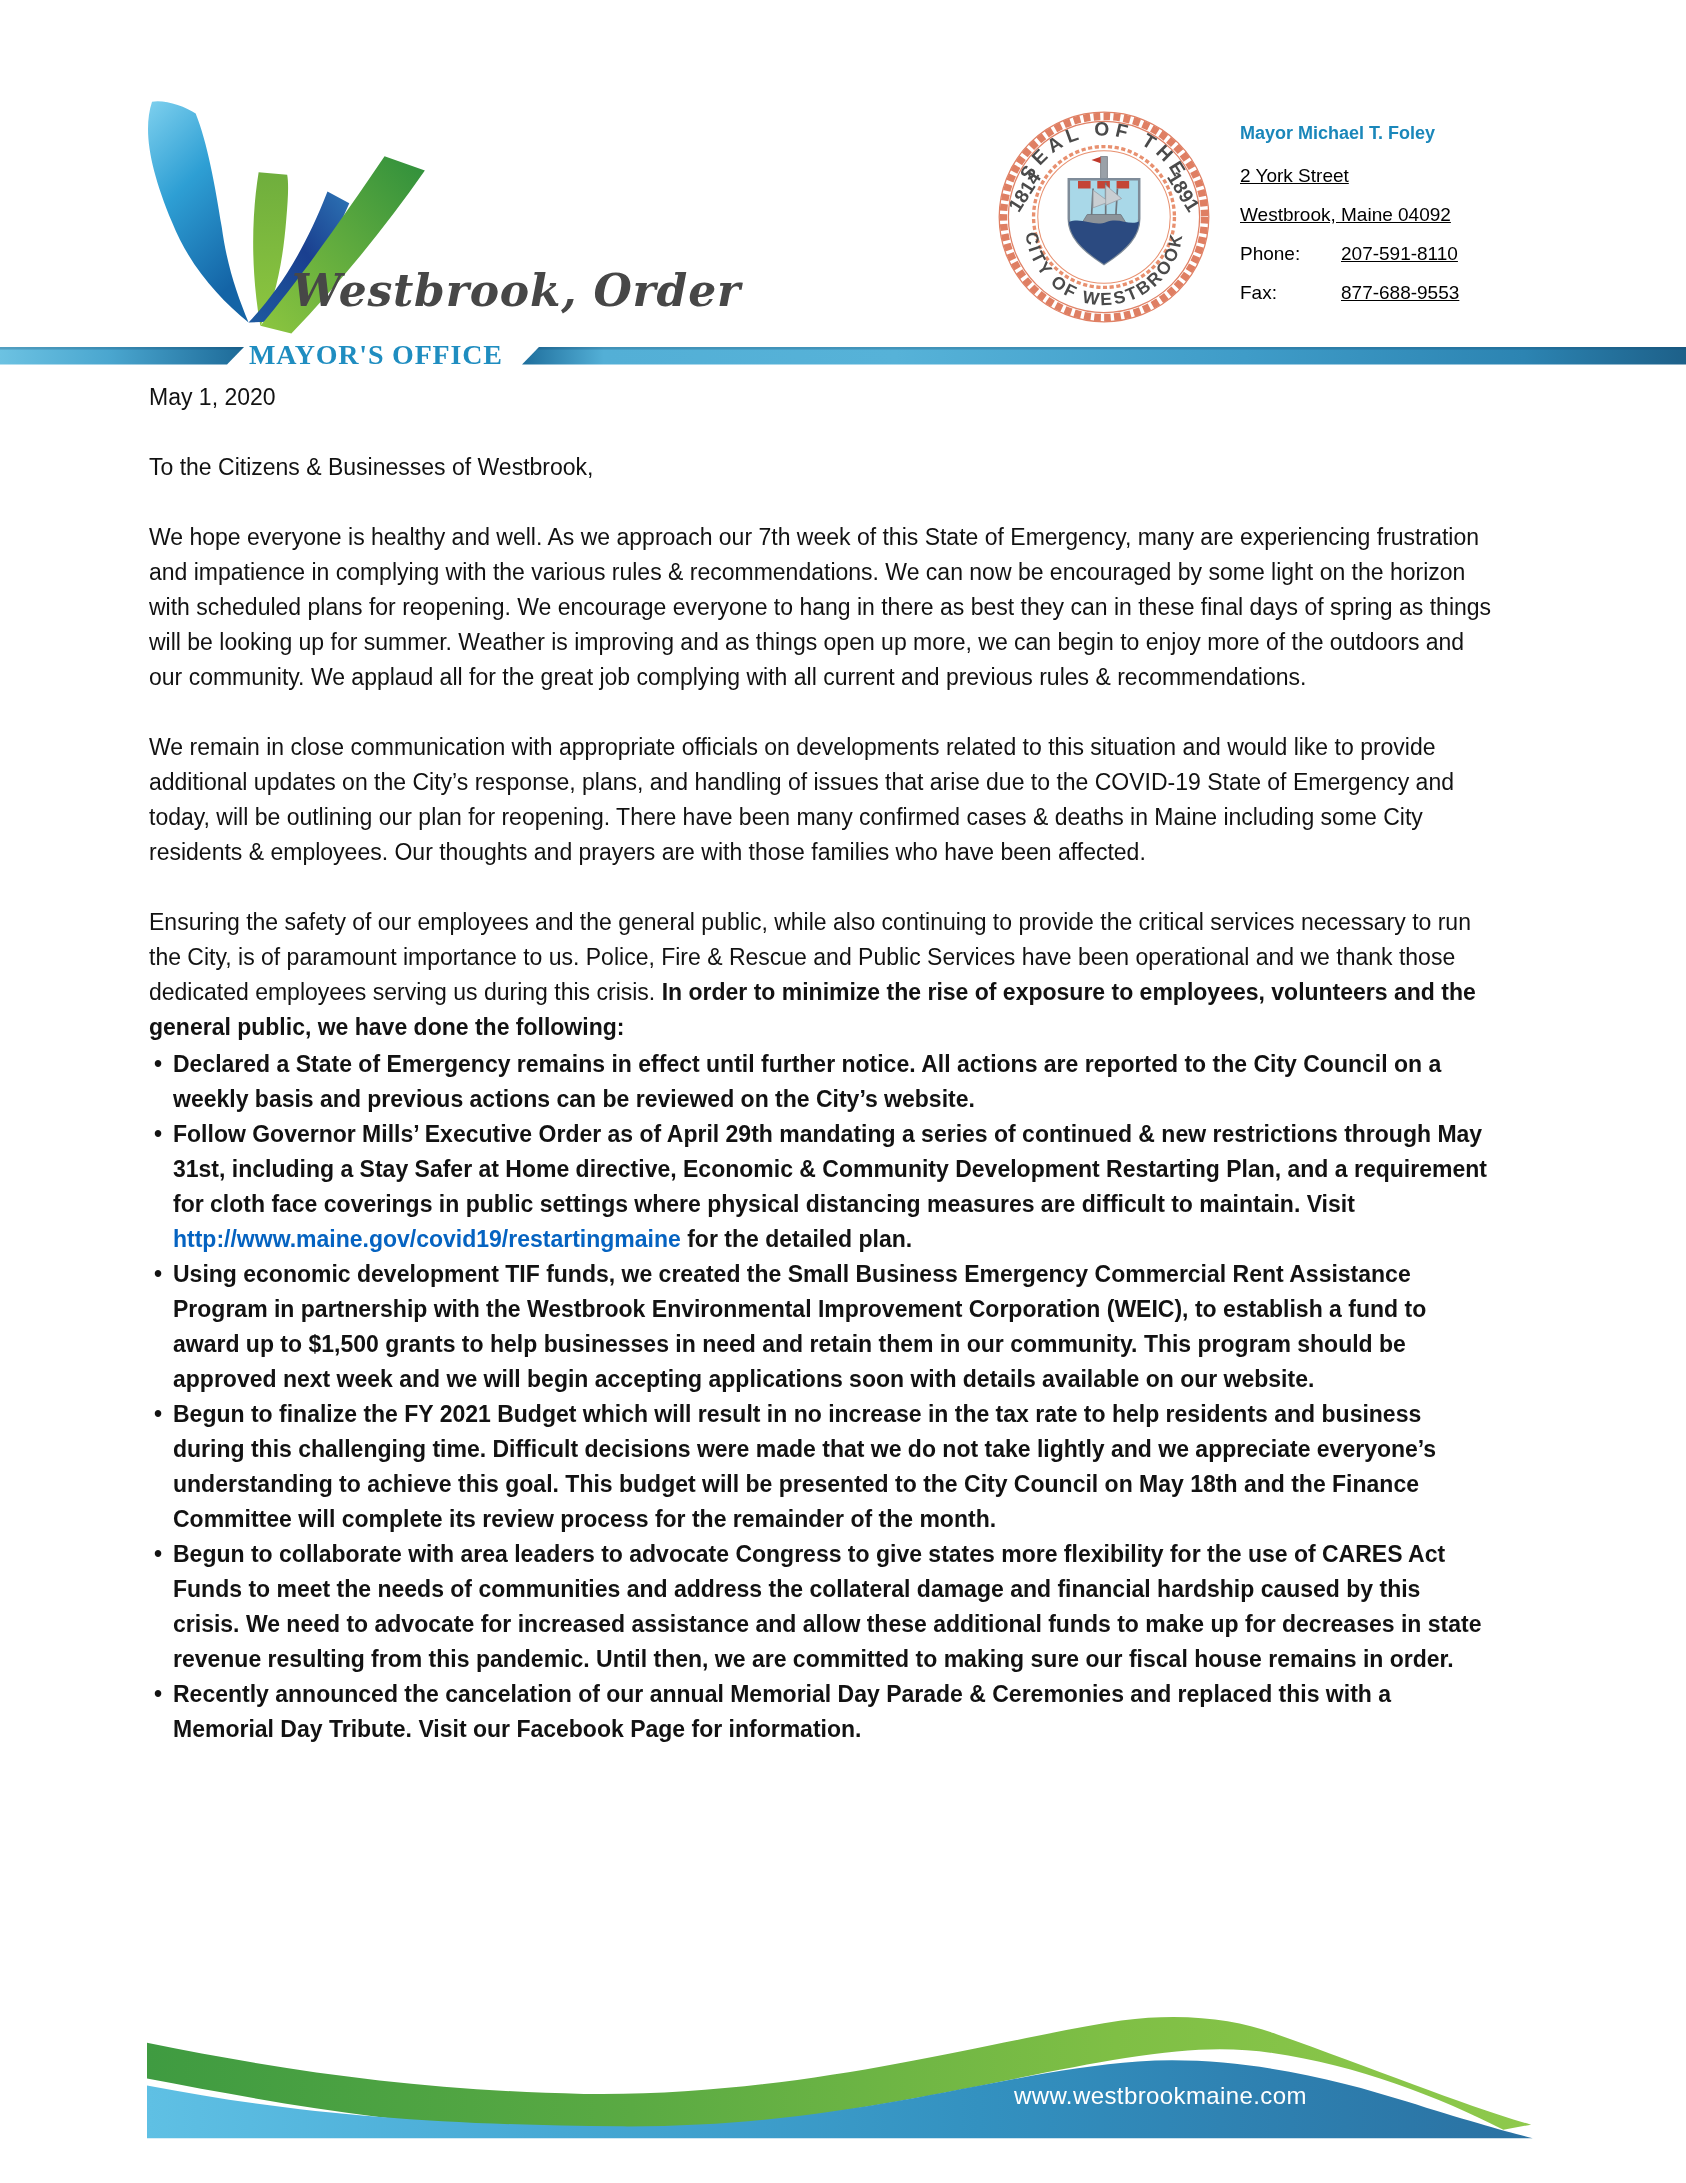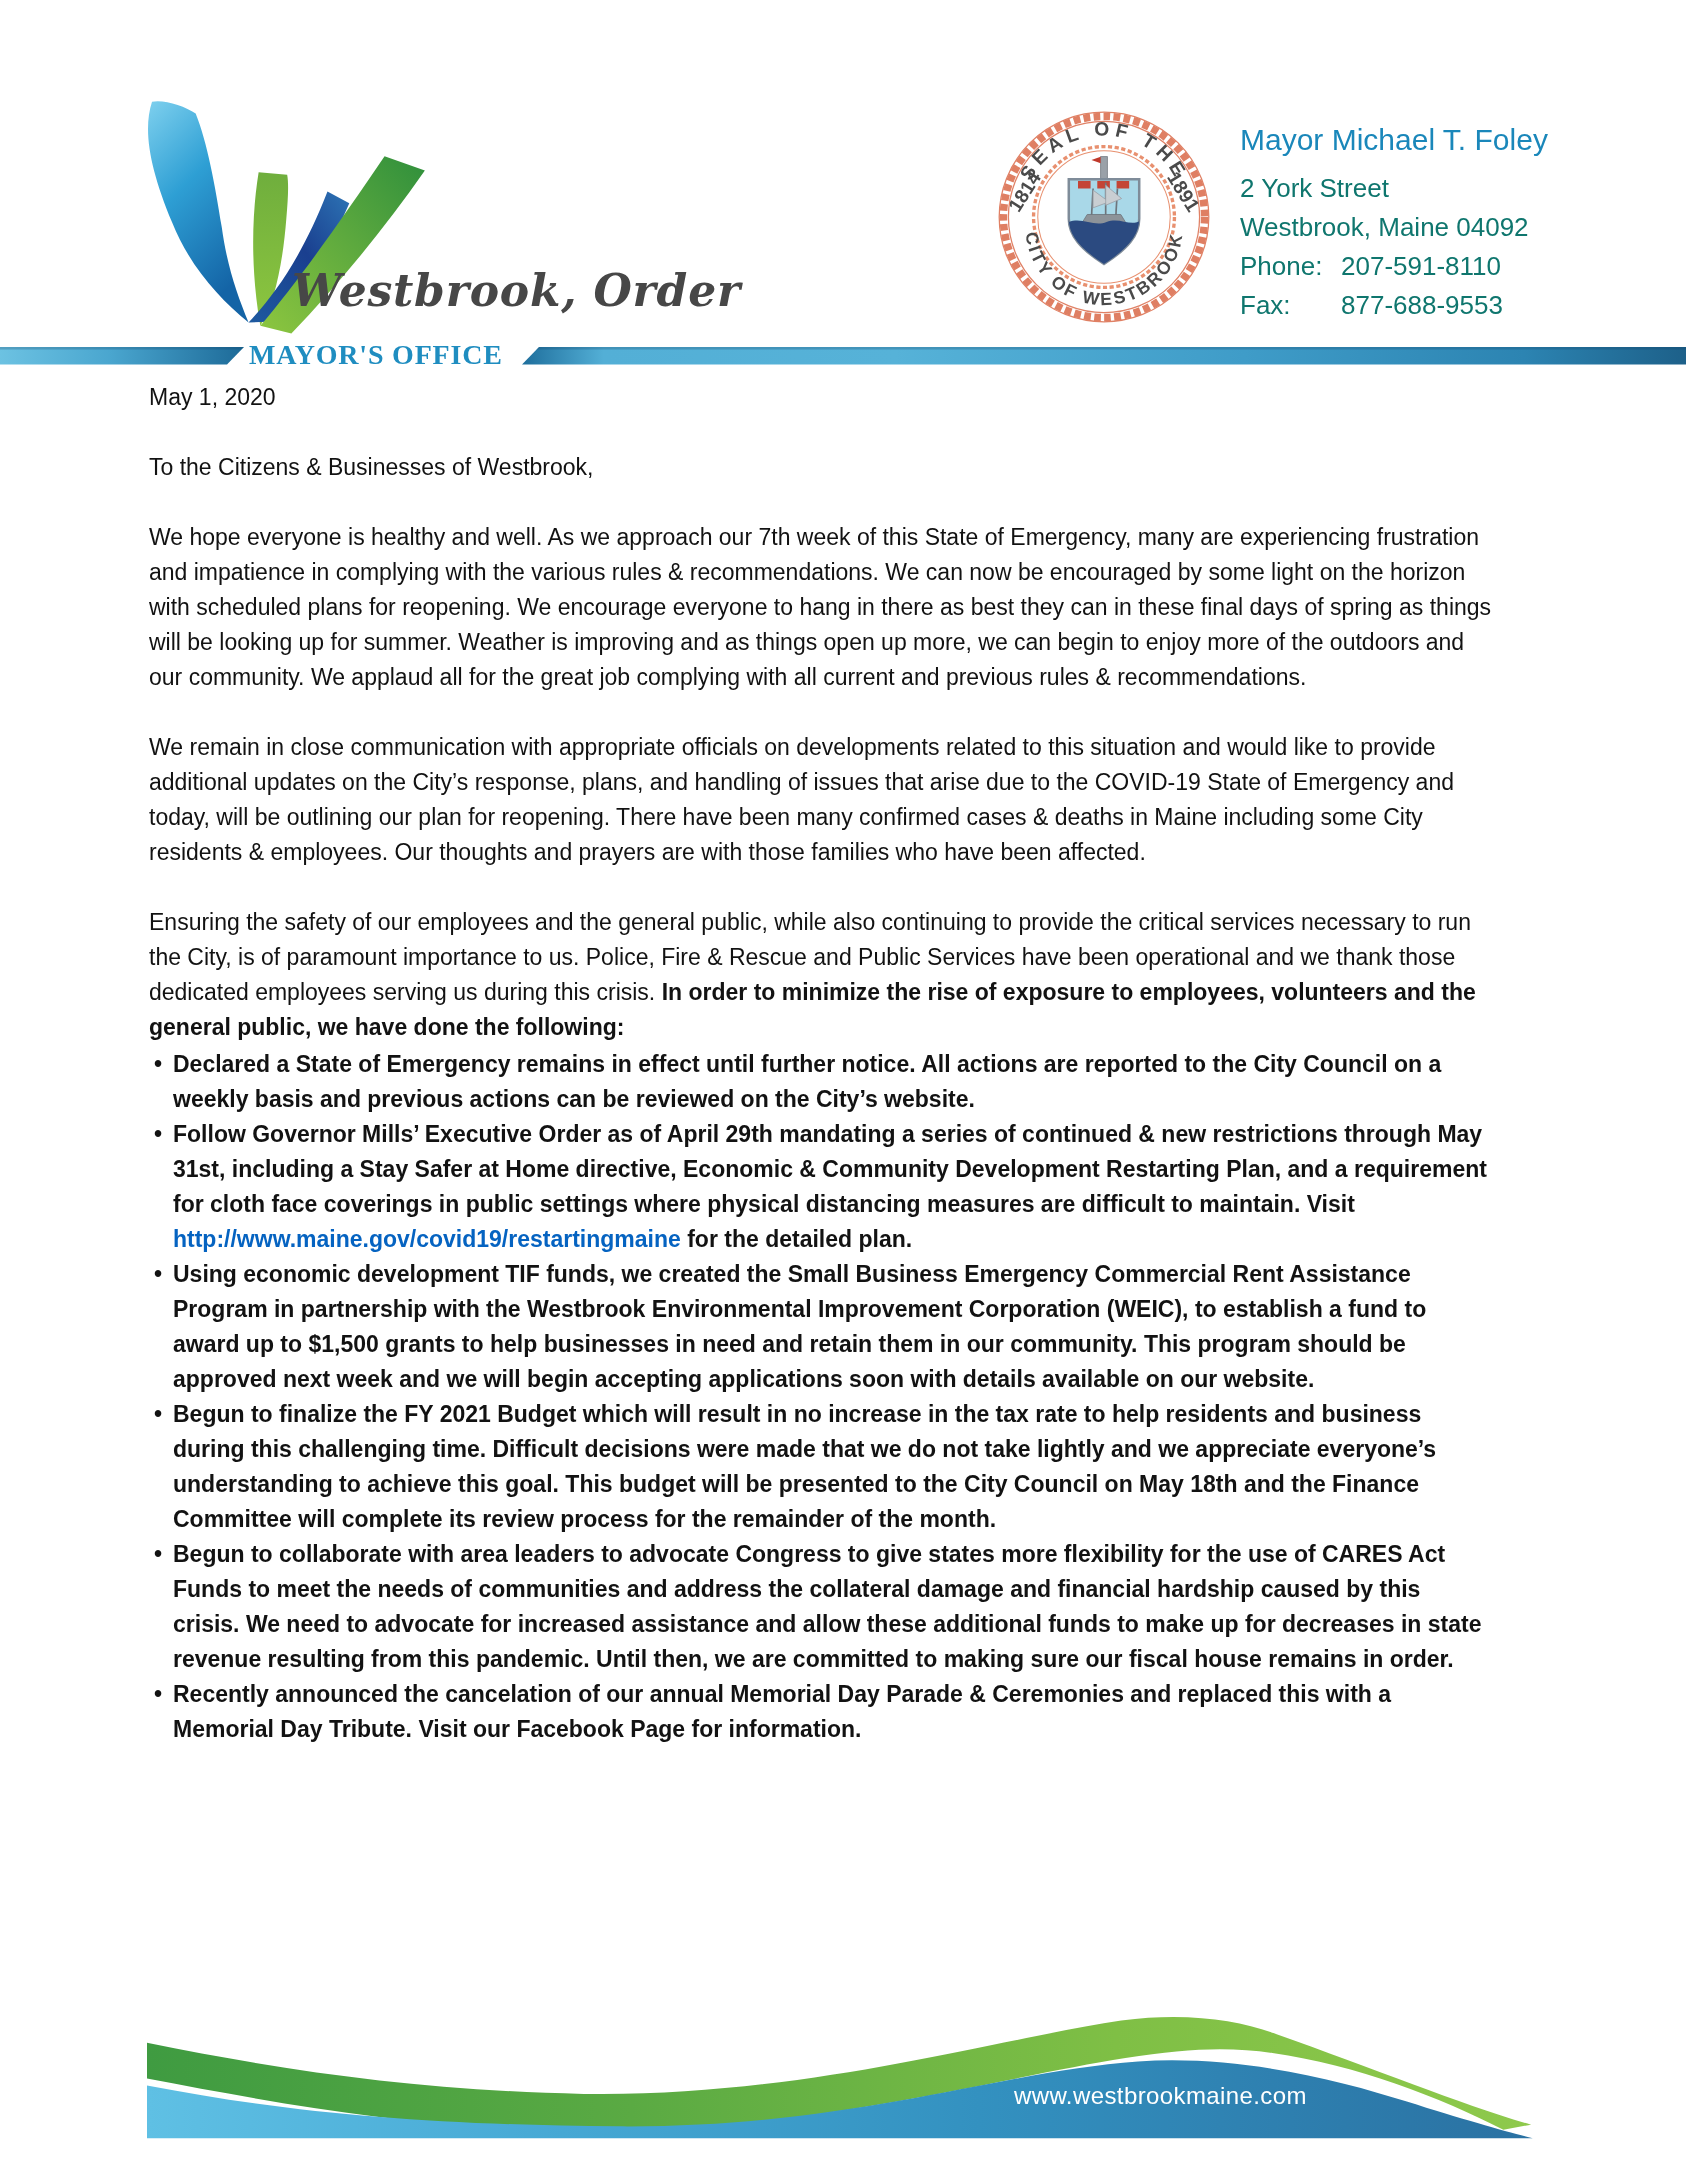--- a/index.html
+++ b/index.html
@@ -34,22 +34,22 @@
   }
   .office-title{
     position:absolute;left:249px;top:339px;
     font-size:28px;font-weight:bold;color:#1f8dc0;letter-spacing:0.8px;
     white-space:nowrap;
     font-family:Liberation Serif, serif;
   }
   .seal{position:absolute;left:995px;top:108px;width:218px;height:218px;}
   .seal text{font-family:"Liberation Sans",sans-serif;}
   .contact{position:absolute;left:1240px;top:123px;width:403px;}
-  .contact-name{font-size:30px;font-weight:normal;color:#1a87ba;margin:0 0 11.8px 0;}
-  .contact-line{font-size:26px;color:#0f766e;line-height:39px;margin:0;}
+  .contact-name{font-size:18px;font-weight:bold;color:#1a87ba;margin:0 0 11.8px 0;}
+  .contact-line{font-size:19px;color:#000000;line-height:39px;margin:0;text-decoration:underline;}
   .contact-label{display:inline-block;min-width:101px;}
   
   .letter{
     position:absolute;left:149px;top:380px;width:1344px;
     font-size:23px;line-height:35px;color:#121212;
   }
   .letter p{margin:0;}
   .letter .gap{margin-top:35px;}
   .strong{font-weight:bold;}
   ul.actions{margin:1.7px 0 0 0;padding:0;list-style:none;font-weight:bold;}

